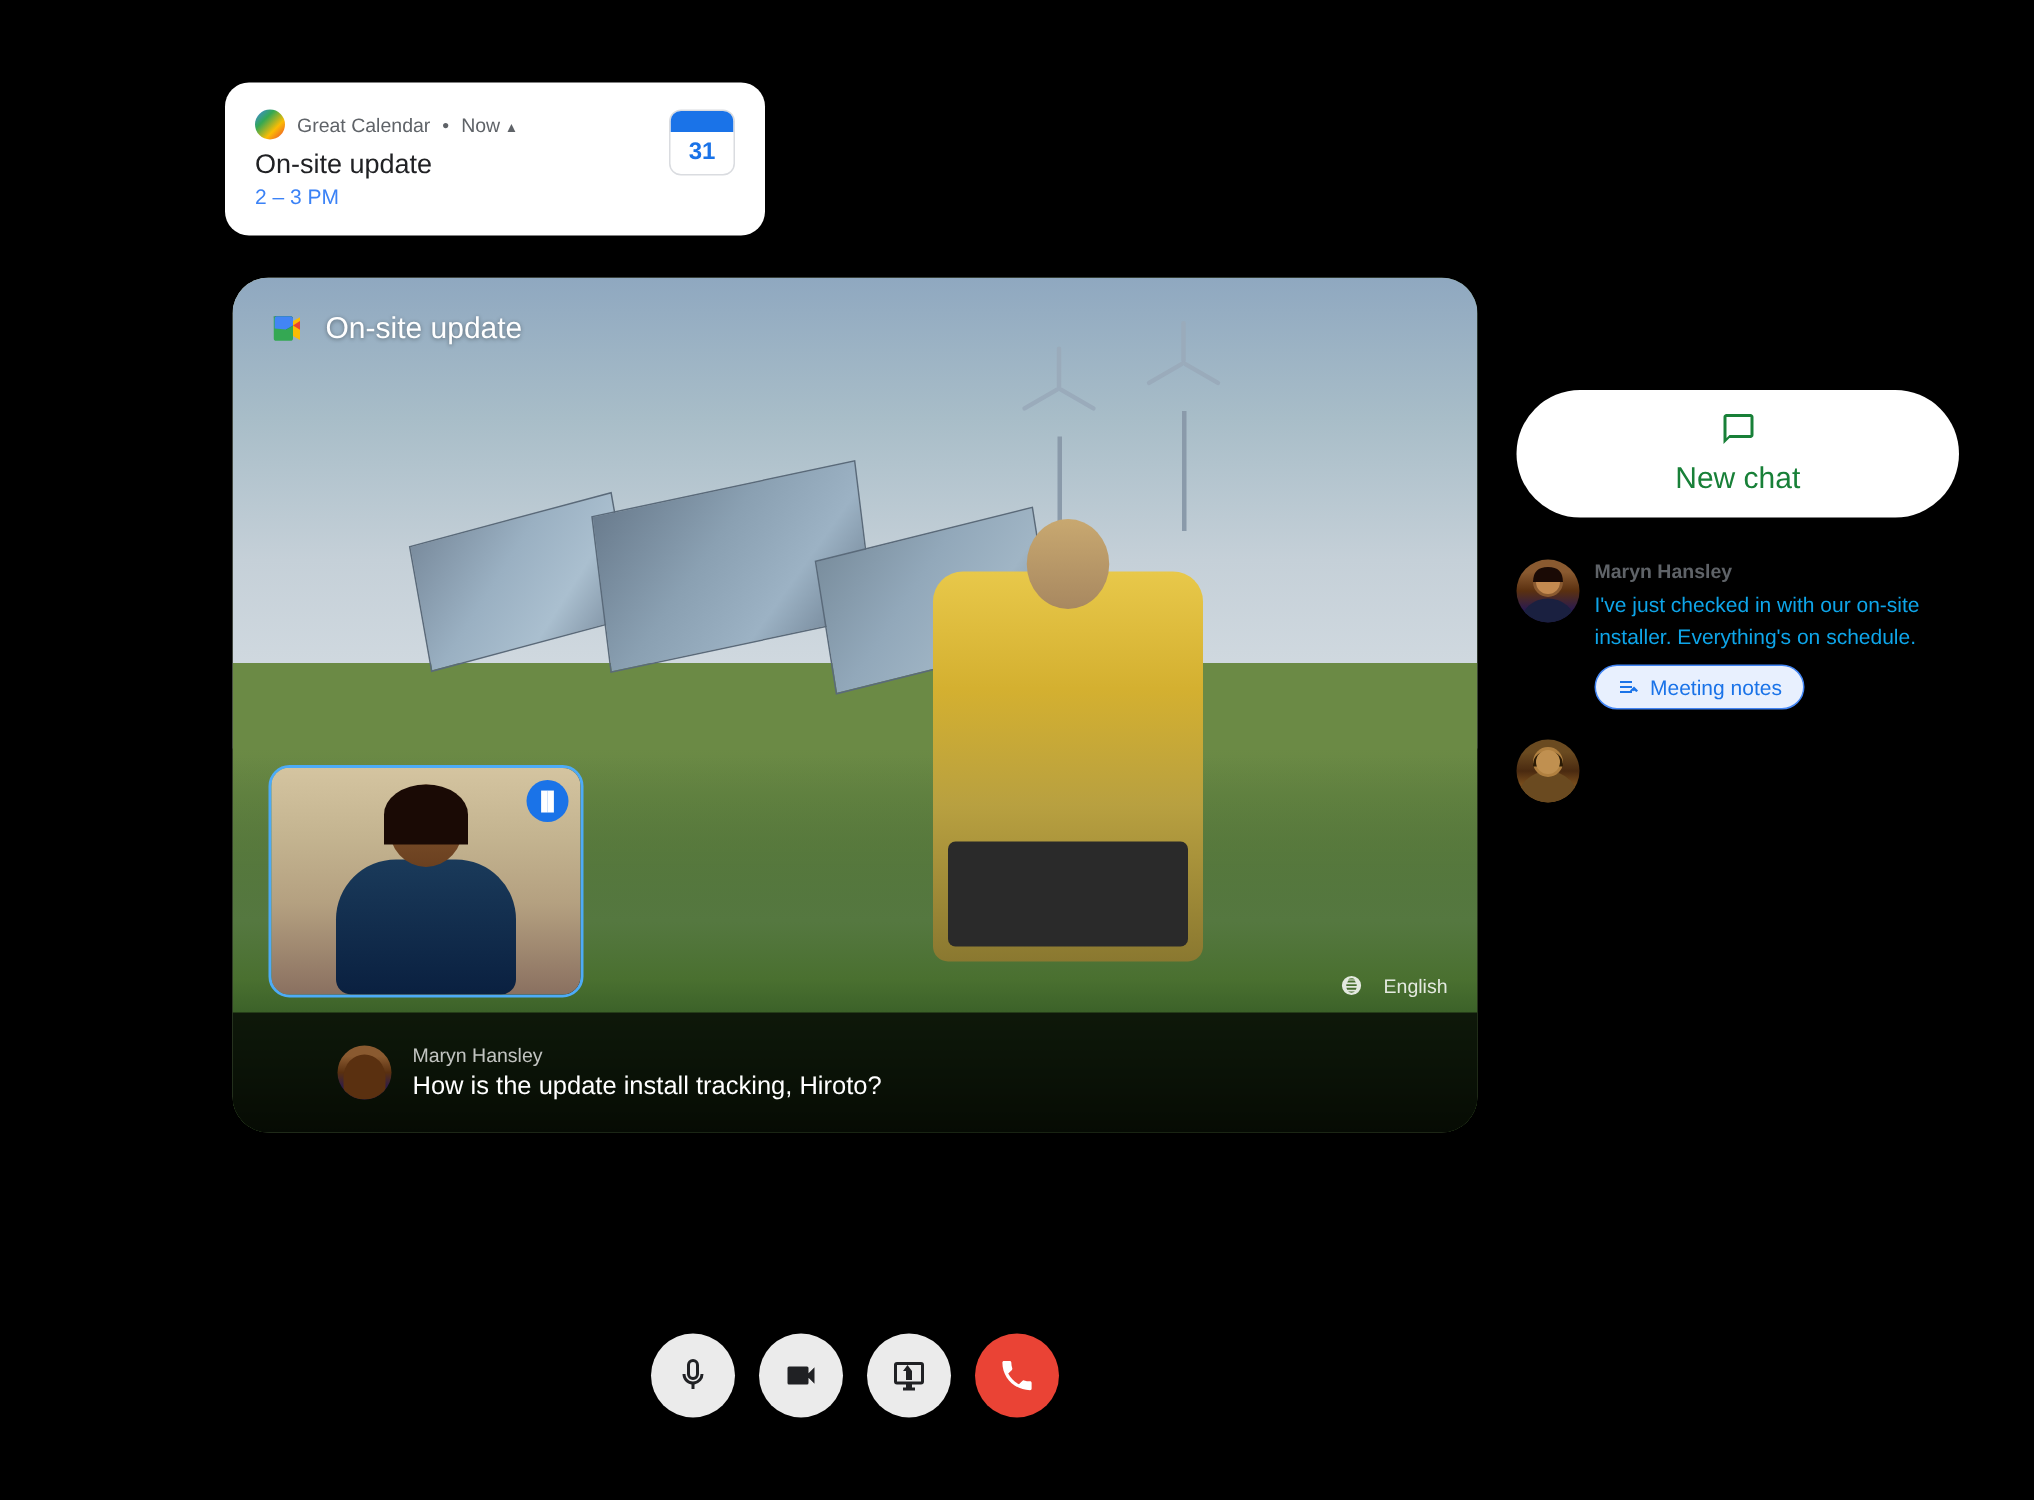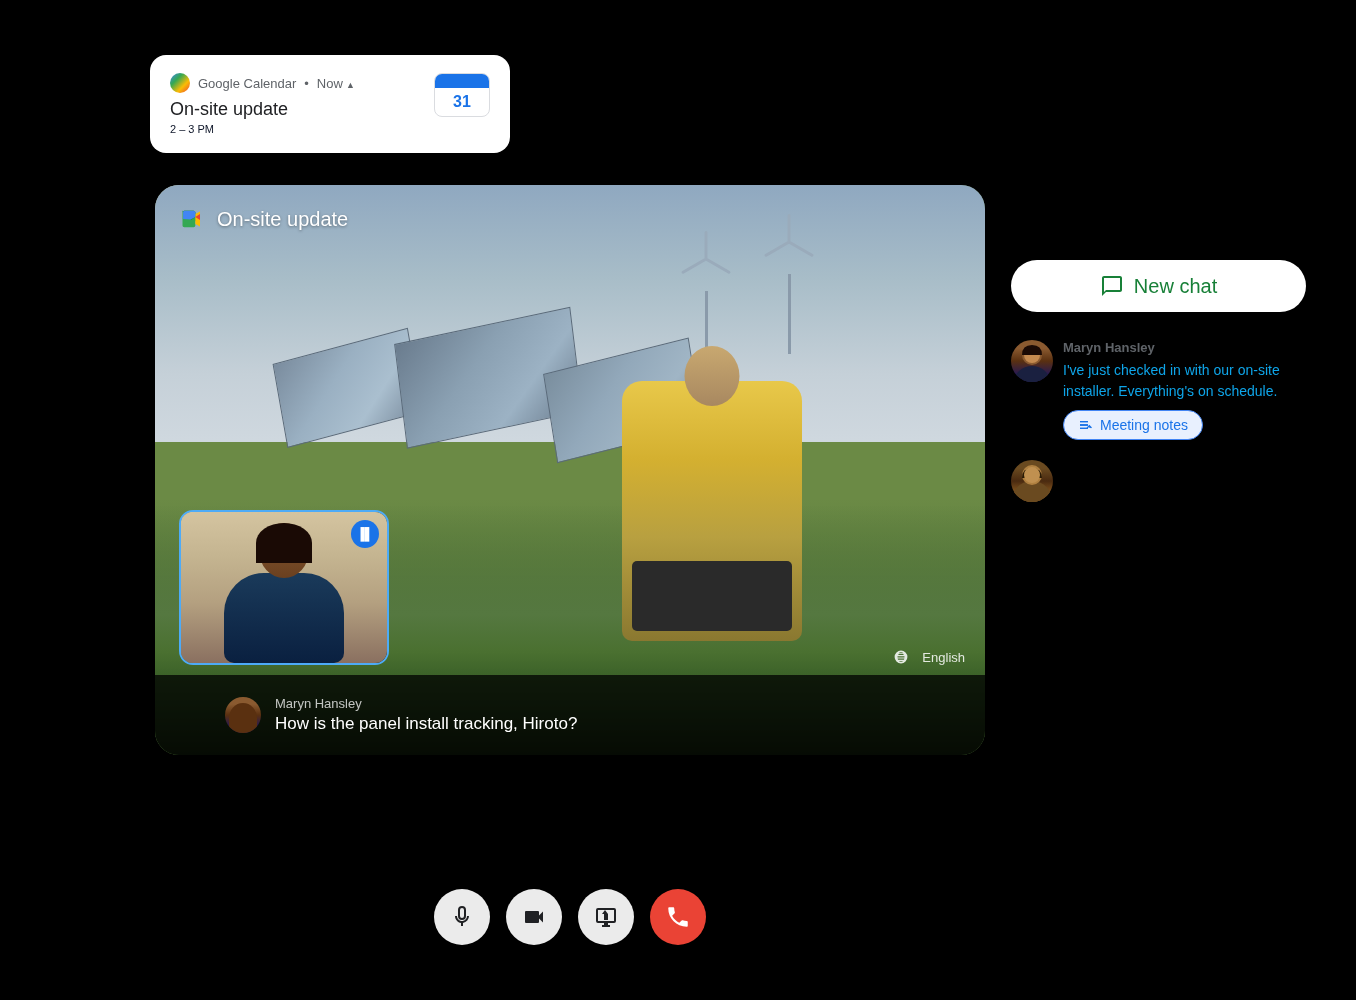--- a/index.html
+++ b/index.html
@@ -52,22 +52,22 @@
       align-items: center;
       gap: 3px;
     }
     .notification-title {
       font-size: 18px;
       font-weight: 500;
       color: #202124;
       margin-bottom: 3px;
     }
     .notification-subtitle {
-      font-size: 11px;
-      color: #0f172a;
+      font-size: 14px;
+      color: #3b82f6;
     }
 
     
     .video-container {
       position: absolute;
       top: 185px;
       left: 155px;
       width: 830px;
       height: 570px;
       border-radius: 24px;
@@ -451,20 +451,21 @@
       align-items: center;
       gap: 10px;
       font-size: 20px;
       font-weight: 500;
       color: #188038;
       box-shadow: 0 4px 20px rgba(0,0,0,0.2);
       cursor: pointer;
       margin-bottom: 28px;
       width: 100%;
       justify-content: center;
+      flex-direction: column;
     }
 
     
     .chat-message {
       display: flex;
       gap: 10px;
       margin-bottom: 20px;
     }
 
     .chat-avatar {
@@ -539,21 +540,21 @@
       width: 28px;
       height: 28px;
     }
 
     
     .calendar-31 {
       display: flex;
       flex-direction: column;
       align-items: center;
       justify-content: flex-end;
-      width: 56px;
+      width: 44px;
       height: 44px;
       border-radius: 8px;
       border: 1.5px solid #dadce0;
       overflow: hidden;
       background: #fff;
     }
     .cal-header {
       width: 100%;
       height: 14px;
       background: #1a73e8;
@@ -599,21 +600,21 @@
       );
     }
   </style>
 </head>
 <body>
 
 <div class="notification-card">
   <div class="notification-content">
     <div class="notification-header">
       <div class="gcal-circle"></div>
-      <span class="notification-source">Google Calendar</span>
+      <span class="notification-source">Great Calendar</span>
       <span class="notification-dot">•</span>
       <span class="notification-time">
         <span>Now</span>
         <span class="chevron-up"></span>
       </span>
     </div>
     <div class="notification-title">On-site update</div>
     <div class="notification-subtitle">2 – 3 PM</div>
   </div>
   <div class="calendar-31">
@@ -684,21 +685,21 @@
       </svg>
       <span>English</span>
     </div>
 
     <div class="caption-bar">
       <div class="caption-avatar chat-avatar-woman">
         <div class="caption-avatar-person"></div>
       </div>
       <div class="caption-content">
         <div class="caption-name">Maryn Hansley</div>
-        <div class="caption-text">How is the panel install tracking, Hiroto?</div>
+        <div class="caption-text">How is the update install tracking, Hiroto?</div>
       </div>
     </div>
   </div>
 
   <div class="pip-video">
     <div class="pip-bg">
       <div class="pip-room"></div>
       <div class="pip-person">
         <div style="position:relative;">
           <div class="pip-person-head"></div>

